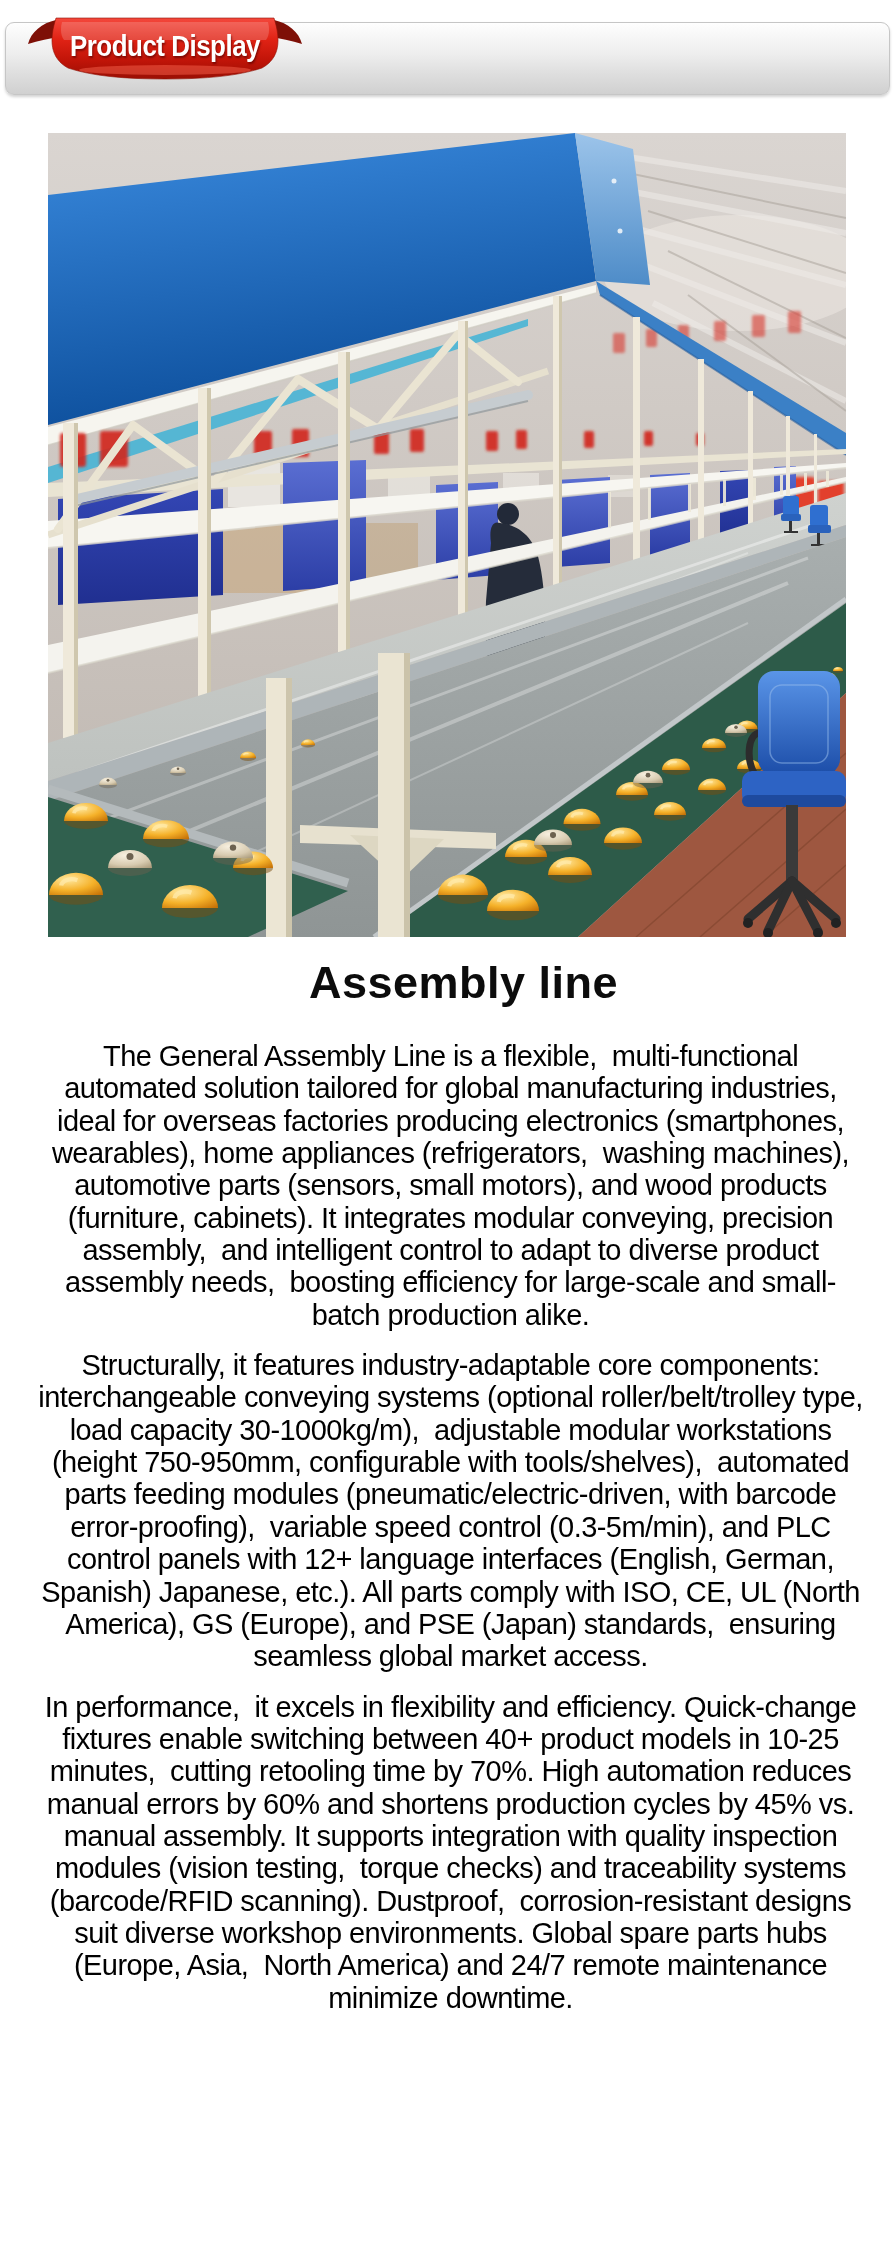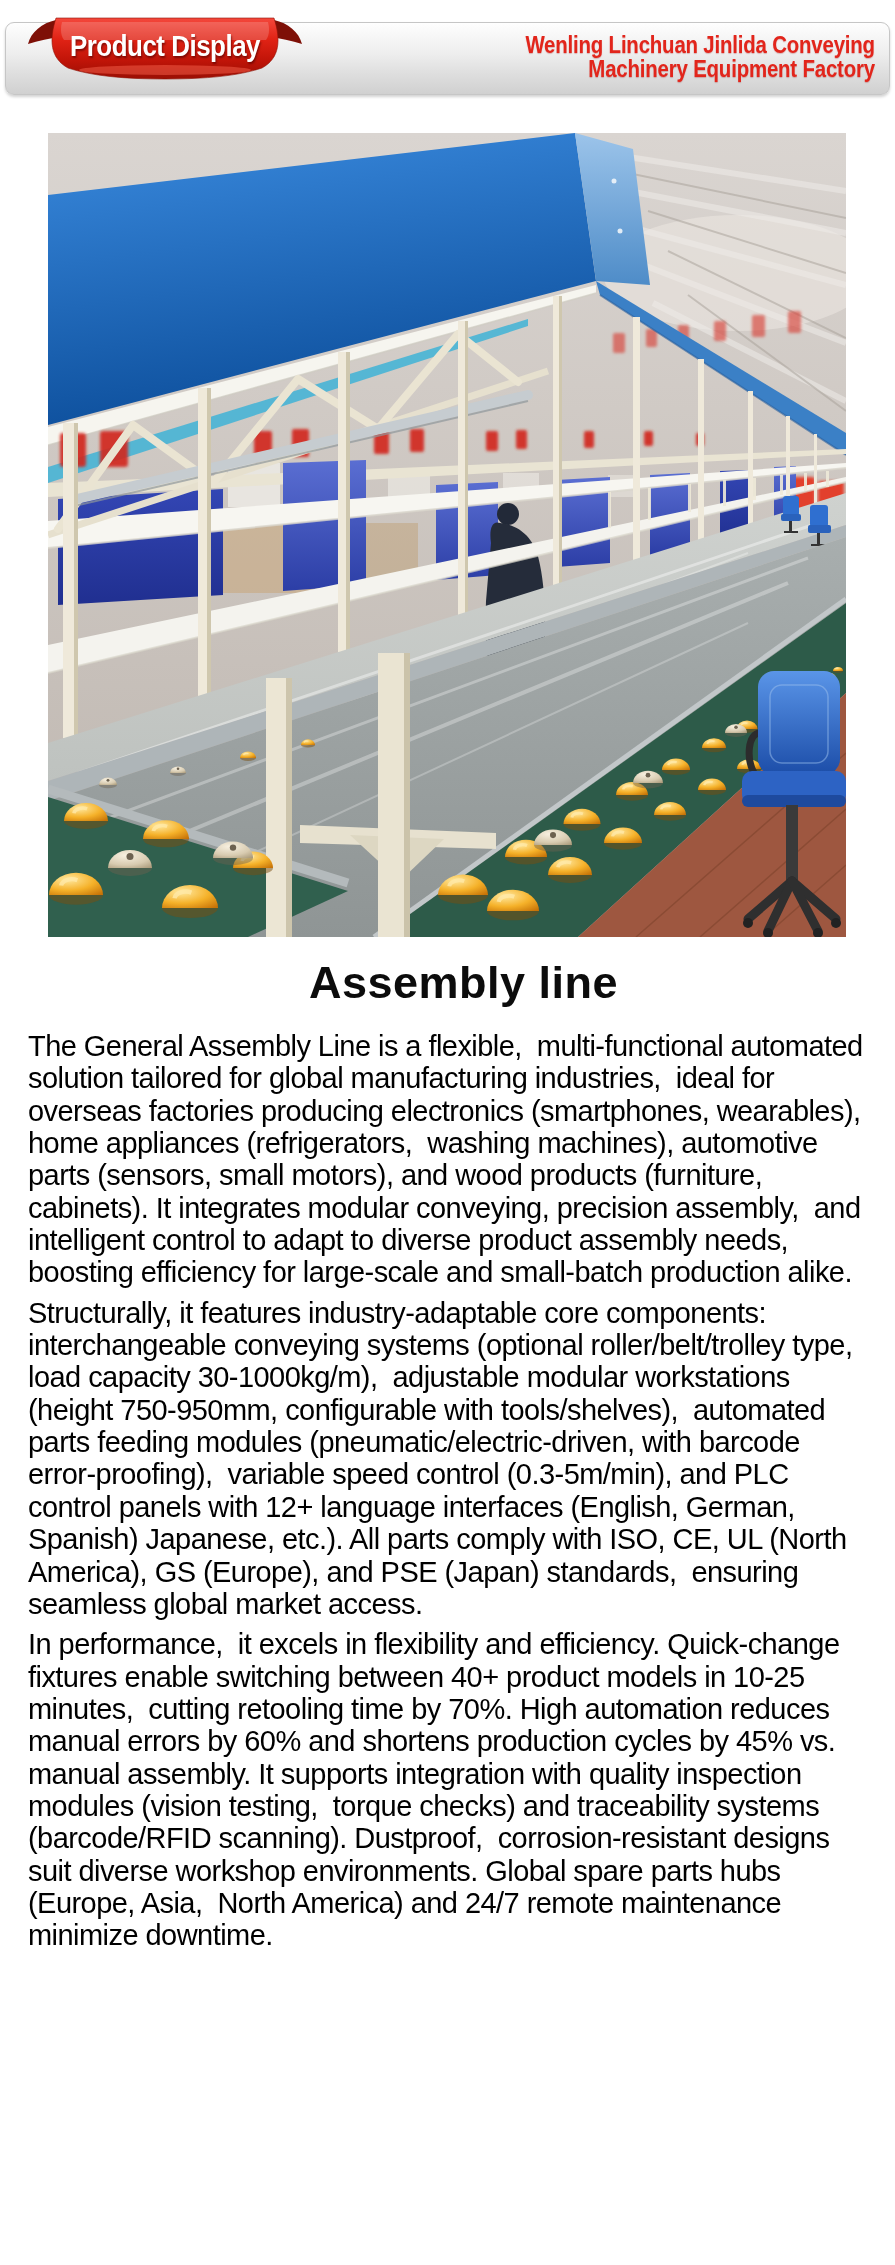--- a/index.html
+++ b/index.html
@@ -36,21 +36,21 @@
   
   .title{
     position:absolute;top:941px;left:0;width:100%;margin:16px;text-align:center;
     font-size:45px;font-weight:bold;color:#0c0c0c;letter-spacing:.5px;
   }
   .bodytext{
     position:absolute;top:1022px;left:0;width:895px;box-sizing:border-box;
     padding:0 14px 0 20px;font-size:29px;line-height:32.35px;
     letter-spacing:-0.55px;color:#000;
   }
-  .bodytext p{margin:8px;white-space:pre-wrap;}
+  .bodytext p{margin:18px;white-space:pre-wrap;text-align:center;}
 </style>
 </head>
 <body>
 
 <div>
 
   <header class="topbar">
     <div class="ribbon">
       <svg width="278" height="74" viewBox="0 0 278 74">
         <defs>
@@ -61,24 +61,20 @@
               <stop offset="1" stop-color="#9a0f04"></stop>
           </linearGradient>
         </defs>
         <path d="M30,10 C16,13 5,22 2,34 C12,31 24,28 36,27 Z" fill="#7e1007"></path>
         <path d="M248,10 C262,13 273,22 276,34 C266,31 254,28 242,27 Z" fill="#7e1007"></path>
         <path d="M30,8 L248,8 C255,30 254,48 236,58 C212,66 180,69 139,69 C98,69 66,66 42,58 C24,48 23,30 30,8 Z" fill="url(#rg)" stroke="#8e1206" stroke-width=".6"></path>
         <path d="M36,12 L242,12 C244,20 243,26 240,30 L38,30 C35,26 34,20 36,12 Z" fill="#ffffff" opacity=".18"></path>
         <ellipse cx="139" cy="60" rx="86" ry="5" fill="#ff6a55" opacity=".45"></ellipse>
       </svg>
       <span class="ribbon-label">Product Display</span>
-    </div>
-    <div class="company">
-      <span>Wenling Linchuan Jinlida Conveying</span>
-      <span>Machinery Equipment Factory</span>
     </div>
   </header>
 
   <figure class="photo">
     <svg viewBox="0 0 798 804" preserveAspectRatio="none">
       <defs>
         <linearGradient id="gCeil" x1="0" y1="0" x2="0" y2="1">
           <stop offset="0" stop-color="#dad5d1"></stop>
             <stop offset="1" stop-color="#bdb5ae"></stop>
         </linearGradient>

